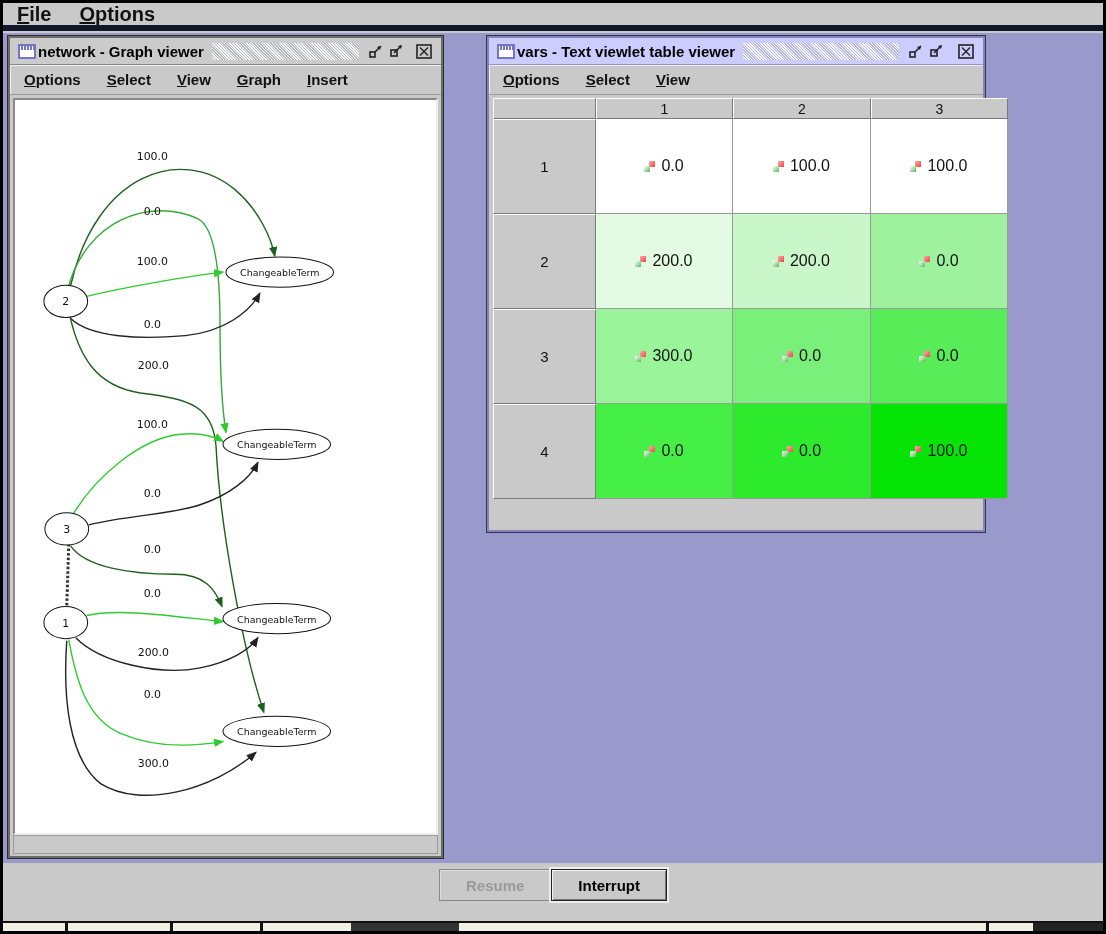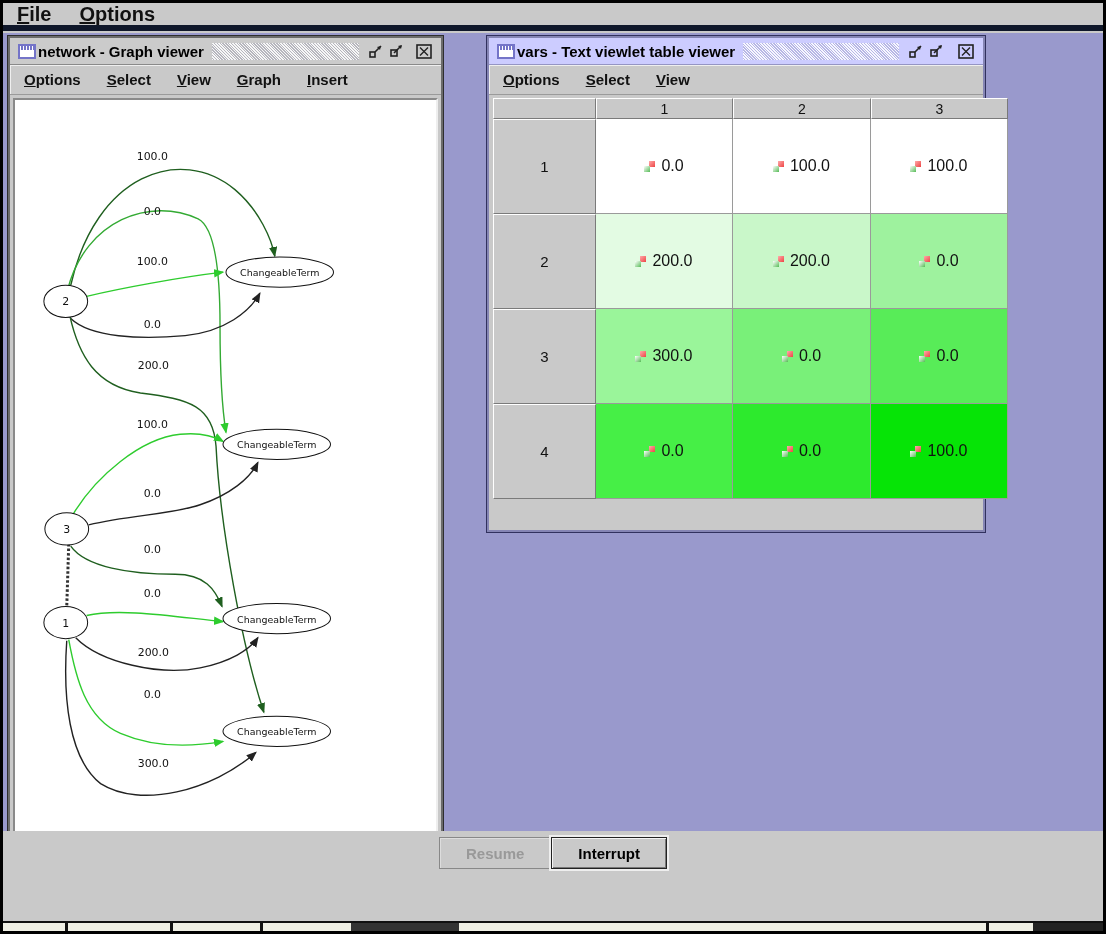--- a/index.html
+++ b/index.html
@@ -54,21 +54,21 @@
            display:flex; align-items:center; justify-content:center; font-size:15px; color:#111; }
   .vcell { border-right:1px solid #9a9a9a; border-bottom:1px solid #9a9a9a;
            display:flex; align-items:center; justify-content:center; gap:6px; font-size:16px; color:#111; }
   .valicon { width:11px; height:11px; position:relative; flex:0 0 auto; }
   .valicon:before { content:""; position:absolute; right:0; top:0; width:6px; height:6px;
                     background:linear-gradient(135deg,#ffaaaa,#ee4444); }
   .valicon:after  { content:""; position:absolute; left:0; bottom:0; width:6px; height:6px;
                     background:linear-gradient(135deg,#ffffff,#55bb55); }
 
   
-  .footerbar { position:absolute; left:0; top:828px; width:100%; height:44px; background:#c9c9c9;
+  .footerbar { position:absolute; left:0; top:860px; width:100%; height:44px; background:#c9c9c9;
                display:flex; align-items:center; justify-content:center; }
   .btn { height:32px; padding:0 26px; background:#c9c9c9; font-weight:bold; font-size:15px;
          display:flex; align-items:center; justify-content:center; }
   .btn.disabled { color:#999; border:1px solid #888; box-shadow:inset 1px 1px 0 #ddd; }
   .btn.primary { color:#000000; border:1px solid #222; box-shadow:0 0 0 2px #eee, inset 1px 1px 0 #f4f4f4, inset -1px -1px 0 #777; }
 
   
   .tickstrip { position:absolute; left:0; top:918px; width:100%; height:10px; background:#efefe4; border-top:2px solid #111; }
   .tickstrip .seg { position:absolute; top:0; height:100%; }
 

